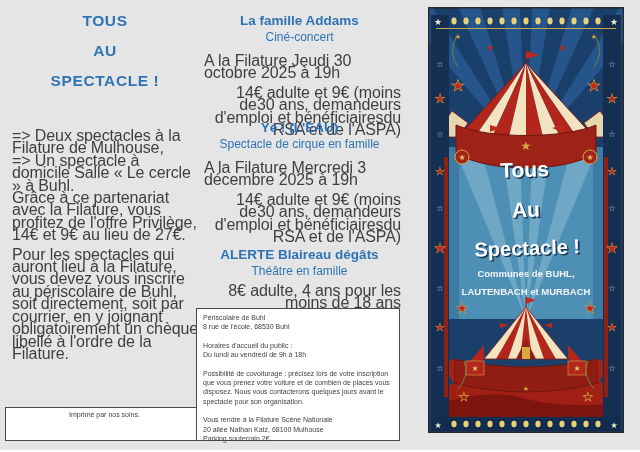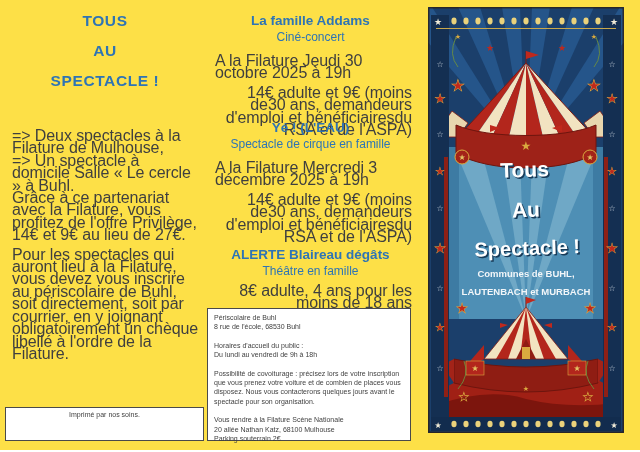--- a/index.html
+++ b/index.html
@@ -1,37 +1,37 @@
 <!DOCTYPE html>
 <html><head>
 <meta charset="utf-8">
 <style>
   html,body { margin:0; padding:0; background:#ffffff; }
   .page {
-    position:relative; width:640px; height:450px; background:#fde047;
+    position:relative; width:640px; height:450px; background:#e5e5e5;
     font-family:"Liberation Sans", sans-serif; overflow:hidden;
   }
 
   
   .left-col { position:absolute; left:0; top:0; width:207px; height:452px; }
   .left-title { position:absolute; left:12px; top:6px; width:186px; text-align:center;
     color:#2e74b5; font-size:15.5px; font-weight:600; letter-spacing:0.6px; line-height:30px; }
   .body-text { color:#3f3f3f; font-size:16px; line-height:12.4px; letter-spacing:-0.1px; }
   .left-paragraphs { position:absolute; left:12px; top:130px; width:187px; }
   .left-paragraphs p { margin:0; }
   .pre { white-space:pre-line; }
   .left-paragraphs p + p.pre { margin-top:16px; }
   .left-paragraphs p.gap { margin-top:7px; }
   .print-box { position:absolute; left:5px; top:407px; width:197px; height:32px;
     border:1px solid #4a4a4a; background:#ffffff; }
   .print-box span { display:block; text-align:center; margin-top:3px;
     font-size:7px; color:#3f3f3f; }
 
   
-  .mid-col { position:absolute; left:207px; top:0; width:207px; height:452px; }
+  .mid-col { position:absolute; left:196px; top:0; width:207px; height:452px; }
   .event { position:absolute; left:0; width:207px; }
   .event-1 { top:13px; } .event-2 { top:120px; } .event-3 { top:227px;margin-top:20px; }
   .event-title { text-align:center; color:#2e74b5; font-size:13.5px; font-weight:600; margin:0; }
   .event-sub { text-align:center; color:#2e74b5; font-size:12px; margin-top:2px; }
   .event-when { margin-top:11px; padding-left:8px; padding-right:4px; }
   .event-price { margin-top:7px; padding-left:8px; padding-right:2px;text-align:right; }
   .info-box { position:absolute; left:0px; top:308px; width:204px; height:133px;
     border:1px solid #4a4a4a; background:#ffffff; box-sizing:border-box;
     padding:4px 6px; }
   .info-box .info-text { color:#3f3f3f; font-size:7px; line-height:9.3px;

